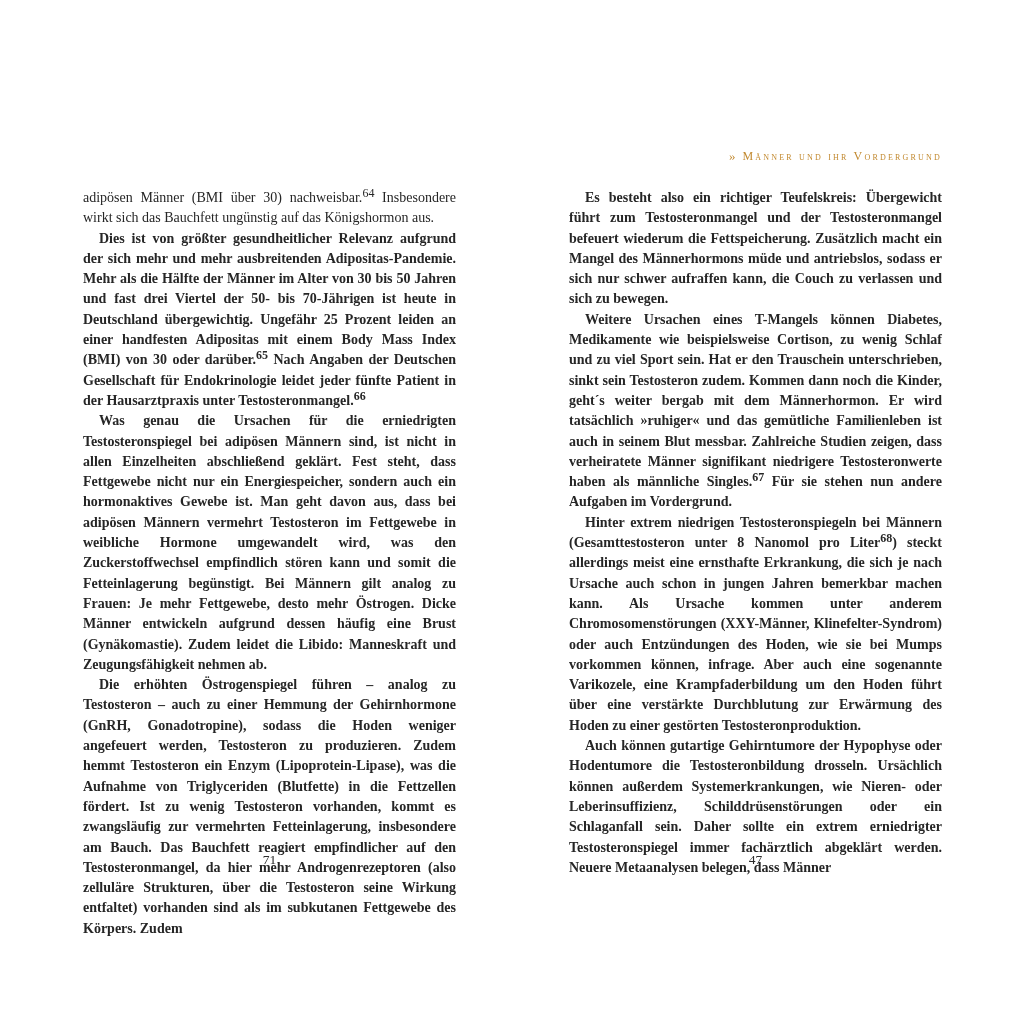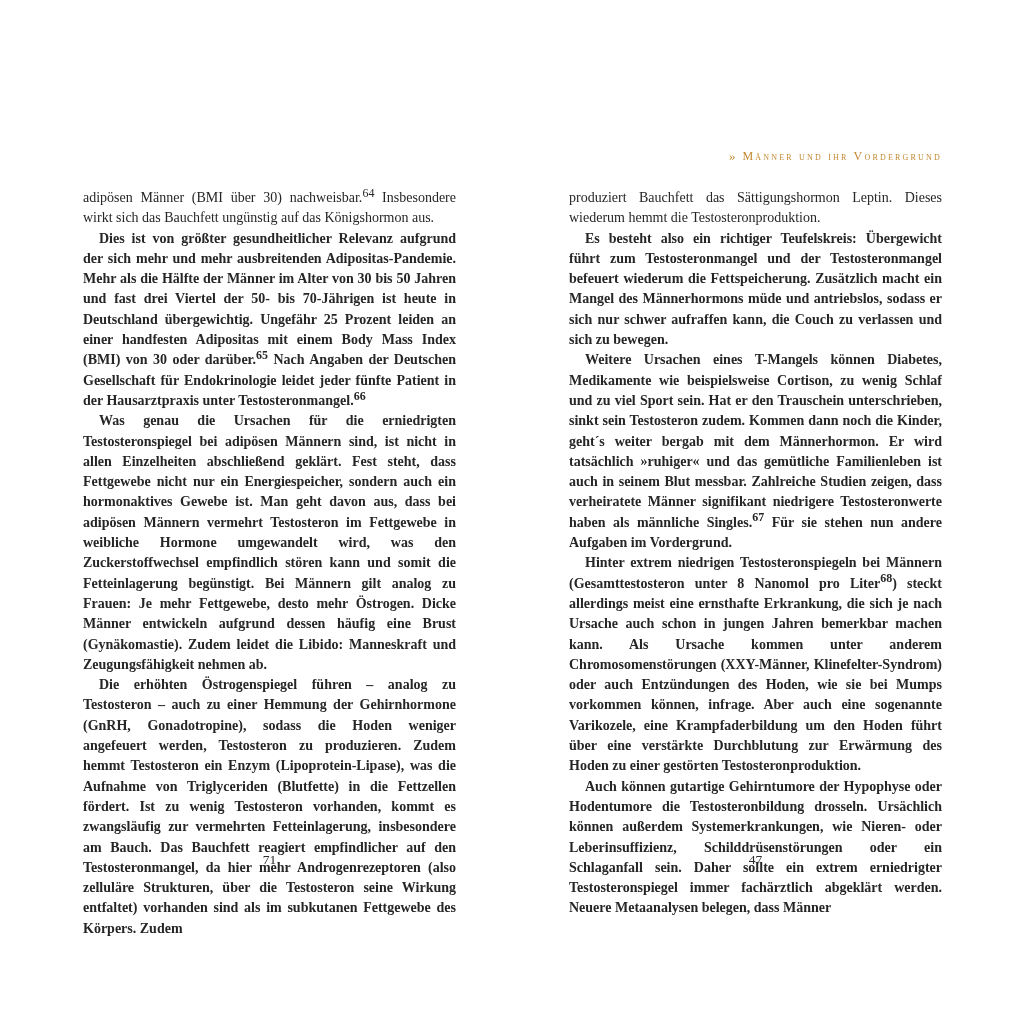--- a/index.html
+++ b/index.html
@@ -70,21 +70,20 @@
   <span class="marker">»</span><span class="head-title">Männer und ihr Vordergrund</span>
 </div>
 
 <div class="page-text left">
     <p class="para">adipösen Männer (BMI über 30) nachweisbar.<sup>64</sup> Insbesondere wirkt sich das Bauchfett ungünstig auf das Königshormon aus.</p>
     <p class="para indent">Dies ist von größter gesundheitlicher Relevanz aufgrund der sich mehr und mehr ausbreitenden Adipositas-Pandemie. Mehr als die Hälfte der Männer im Alter von 30 bis 50 Jahren und fast drei Viertel der 50- bis 70-Jährigen ist heute in Deutschland übergewichtig. Ungefähr 25 Prozent leiden an einer handfesten Adipositas mit einem Body Mass Index (BMI) von 30 oder darüber.<sup>65</sup> Nach Angaben der Deutschen Gesellschaft für Endokrinologie leidet jeder fünfte Patient in der Hausarztpraxis unter Testosteronmangel.<sup>66</sup></p>
     <p class="para indent">Was genau die Ursachen für die erniedrigten Testosteronspiegel bei adipösen Männern sind, ist nicht in allen Einzelheiten abschließend geklärt. Fest steht, dass Fettgewebe nicht nur ein Energiespeicher, sondern auch ein hormonaktives Gewebe ist. Man geht davon aus, dass bei adipösen Männern vermehrt Testosteron im Fettgewebe in weibliche Hormone umgewandelt wird, was den Zuckerstoffwechsel empfindlich stören kann und somit die Fetteinlagerung begünstigt. Bei Männern gilt analog zu Frauen: Je mehr Fettgewebe, desto mehr Östrogen. Dicke Männer entwickeln aufgrund dessen häufig eine Brust (Gynäkomastie). Zudem leidet die Libido: Manneskraft und Zeugungsfähigkeit nehmen ab.</p>
     <p class="para indent">Die erhöhten Östrogenspiegel führen – analog zu Testosteron – auch zu einer Hemmung der Gehirnhormone (GnRH, Gonadotropine), sodass die Hoden weniger angefeuert werden, Testosteron zu produzieren. Zudem hemmt Testosteron ein Enzym (Lipoprotein-Lipase), was die Aufnahme von Triglyceriden (Blutfette) in die Fettzellen fördert. Ist zu wenig Testosteron vorhanden, kommt es zwangsläufig zur vermehrten Fetteinlagerung, insbesondere am Bauch. Das Bauchfett reagiert empfindlicher auf den Testosteronmangel, da hier mehr Androgenrezeptoren (also zelluläre Strukturen, über die Testosteron seine Wirkung entfaltet) vorhanden sind als im subkutanen Fettgewebe des Körpers. Zudem</p>
   </div>
 <div class="page-text right">
-    <p class="para">produziert Bauchfett das Sättigungshormon Leptin. Dieses wiederum hemmt die Testosteronproduktion.</p>
     <p class="para indent">Es besteht also ein richtiger Teufelskreis: Übergewicht führt zum Testosteronmangel und der Testosteronmangel befeuert wiederum die Fettspeicherung. Zusätzlich macht ein Mangel des Männerhormons müde und antriebslos, sodass er sich nur schwer aufraffen kann, die Couch zu verlassen und sich zu bewegen.</p>
     <p class="para indent">Weitere Ursachen eines T-Mangels können Diabetes, Medikamente wie beispielsweise Cortison, zu wenig Schlaf und zu viel Sport sein. Hat er den Trauschein unterschrieben, sinkt sein Testosteron zudem. Kommen dann noch die Kinder, geht´s weiter bergab mit dem Männerhormon. Er wird tatsächlich »ruhiger« und das gemütliche Familienleben ist auch in seinem Blut messbar. Zahlreiche Studien zeigen, dass verheiratete Männer signifikant niedrigere Testosteronwerte haben als männliche Singles.<sup>67</sup> Für sie stehen nun andere Aufgaben im Vordergrund.</p>
     <p class="para indent">Hinter extrem niedrigen Testosteronspiegeln bei Männern (Gesamttestosteron unter 8 Nanomol pro Liter<sup>68</sup>) steckt allerdings meist eine ernsthafte Erkrankung, die sich je nach Ursache auch schon in jungen Jahren bemerkbar machen kann. Als Ursache kommen unter anderem Chromosomenstörungen (XXY-Männer, Klinefelter-Syndrom) oder auch Entzündungen des Hoden, wie sie bei Mumps vorkommen können, infrage. Aber auch eine sogenannte Varikozele, eine Krampfaderbildung um den Hoden führt über eine verstärkte Durchblutung zur Erwärmung des Hoden zu einer gestörten Testosteronproduktion.</p>
     <p class="para indent">Auch können gutartige Gehirntumore der Hypophyse oder Hodentumore die Testosteronbildung drosseln. Ursächlich können außerdem Systemerkrankungen, wie Nieren- oder Leberinsuffizienz, Schilddrüsenstörungen oder ein Schlaganfall sein. Daher sollte ein extrem erniedrigter Testosteronspiegel immer fachärztlich abgeklärt werden. Neuere Metaanalysen belegen, dass Männer</p>
   </div>
 
 <div class="page-number left">71</div>
 <div class="page-number right">47</div>
 
 </body></html>

